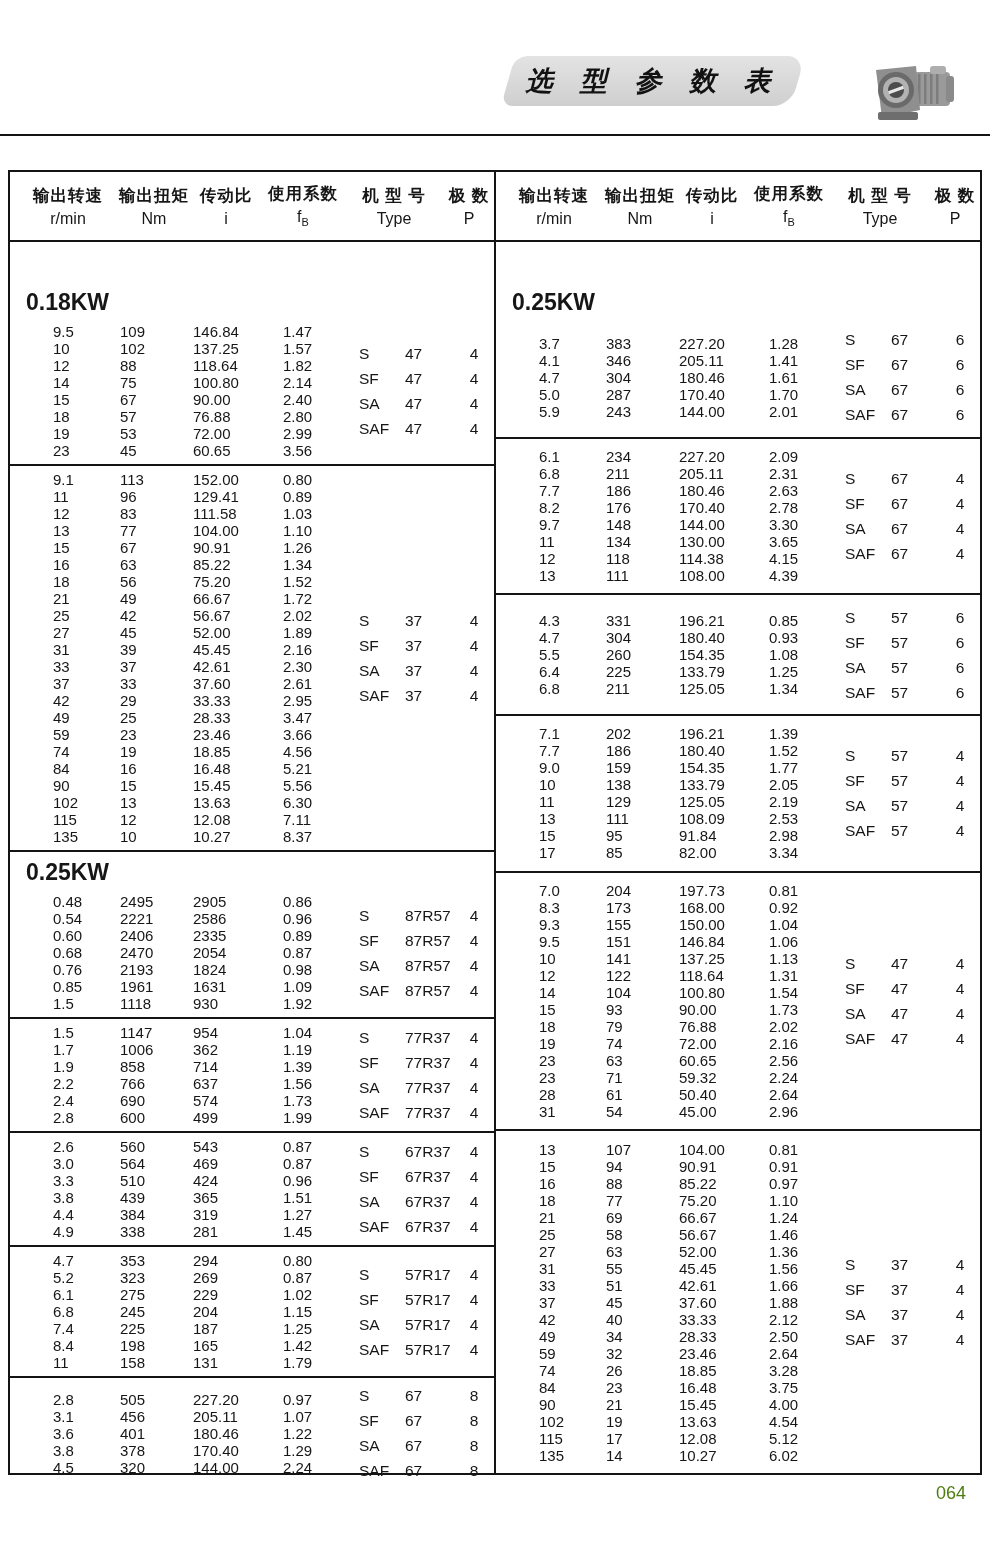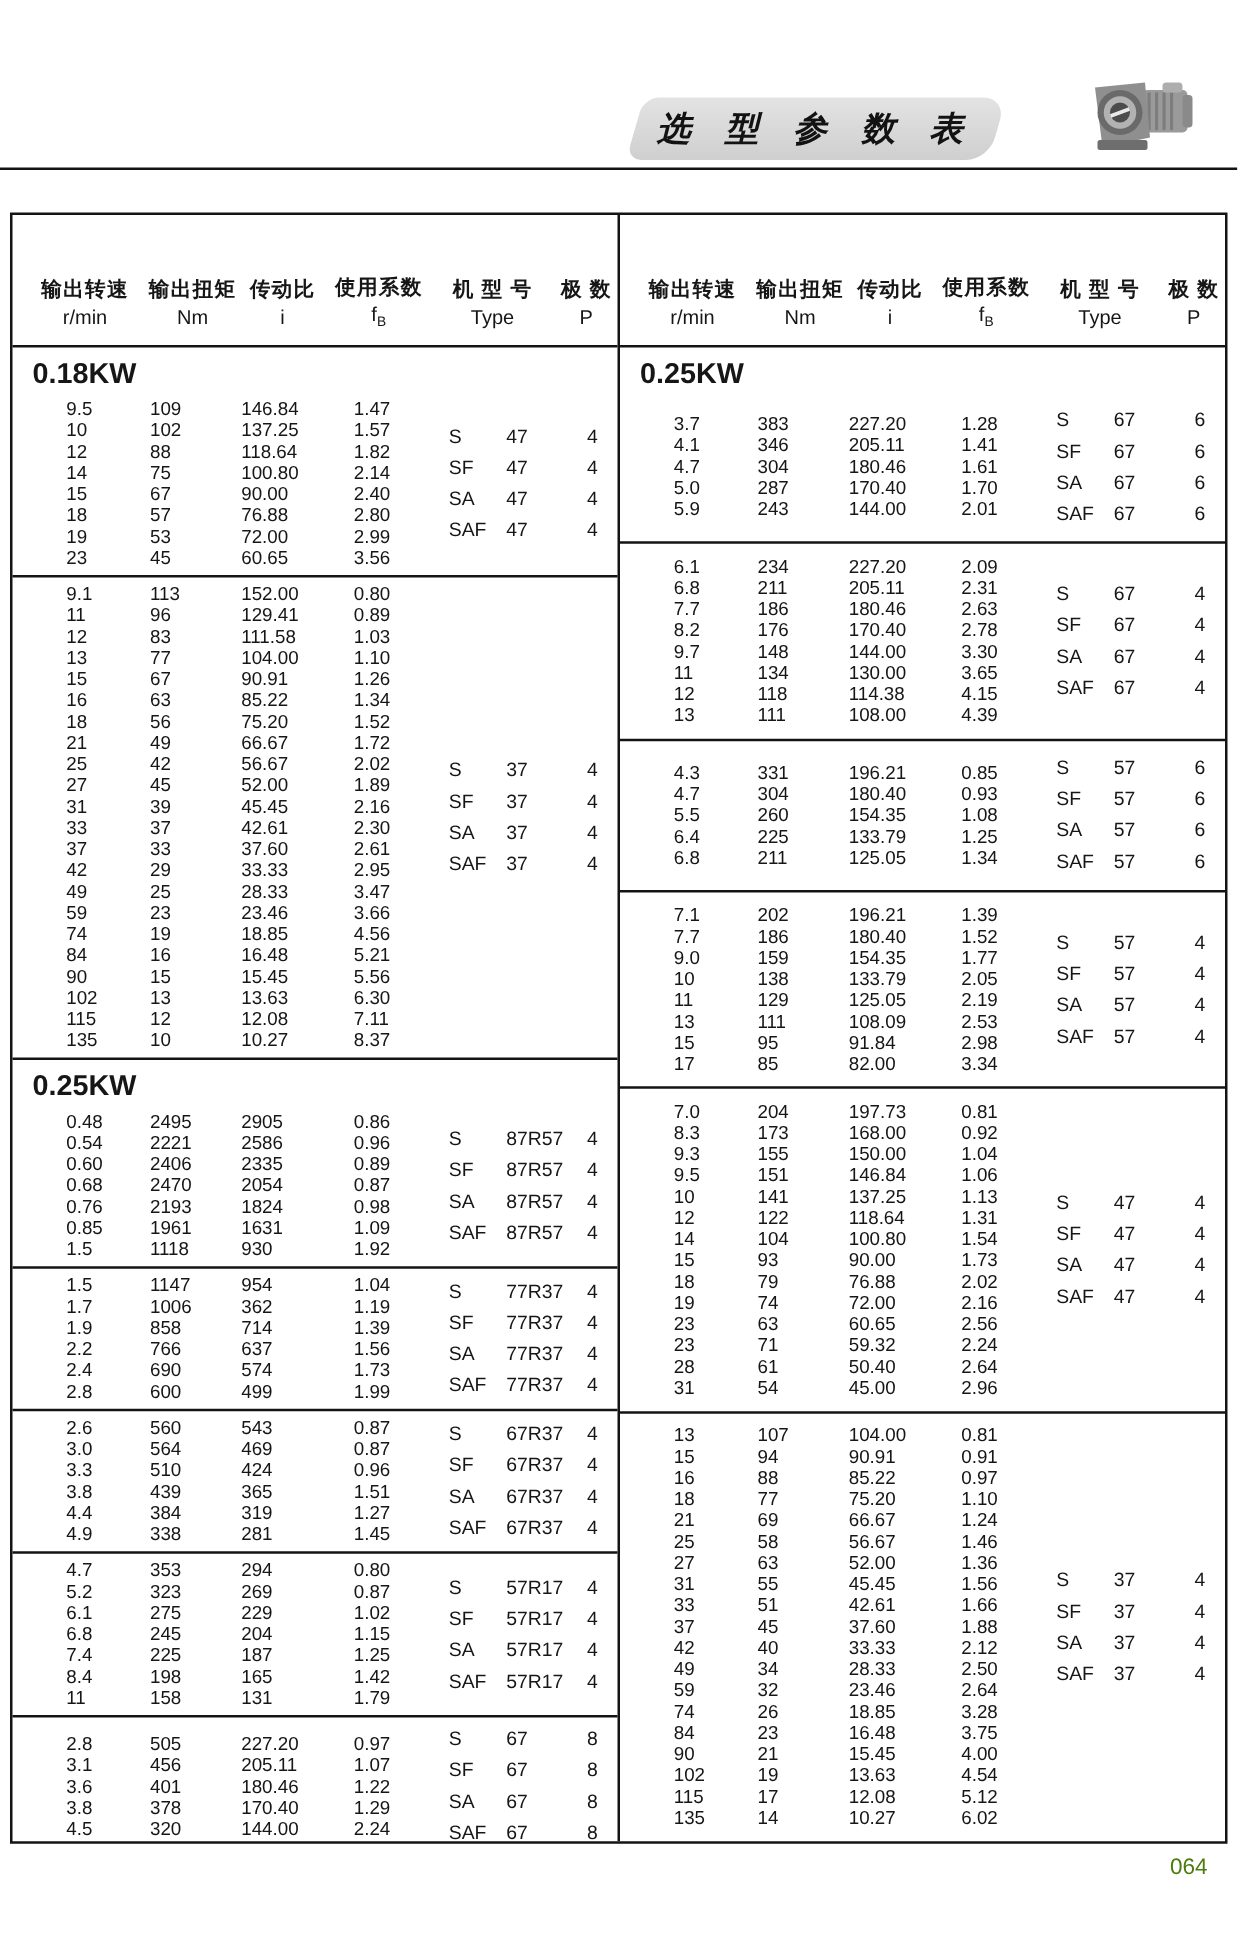--- a/index.html
+++ b/index.html
@@ -4,21 +4,21 @@
 <style>
   * { margin:0; padding:0; box-sizing:border-box; }
   html,body { background:#ffffff; }
   .page {
     position:relative; width:990px; height:1550px; margin:0 auto;
     background:#fff; overflow:hidden; color:#161616;
     font-family:"Liberation Sans","DejaVu Sans",sans-serif;
   }
   
   .banner {
-    position:absolute; left:508px; top:78px; width:290px; height:50px;
+    position:absolute; left:508px; top:56px; width:290px; height:50px;
   }
   .banner-bg {
     position:absolute; inset:0; background:linear-gradient(#e3e3e3,#cfcfcf);
     transform:skewX(-16deg); border-radius:12px 18px 18px 12px;
   }
   .banner-title {
     position:relative; z-index:1; text-align:center; line-height:50px;
     font-size:27px; font-weight:bold; font-style:italic; letter-spacing:10px; color:#121212;
   }
   .gear-img { position:absolute; left:868px; top:56px; width:92px; height:76px; }
@@ -26,27 +26,27 @@
   
   .table-box {
     position:absolute; left:8px; top:170px; width:974px; height:1305px;
     border:2px solid #141414; display:flex;
   }
   .half { flex:1 1 0; min-width:0; display:flex; flex-direction:column; }
   .half + .half { border-left:2px solid #141414; }
   .half-header {
     height:70px; flex:0 0 70px; border-bottom:2px solid #141414;
     display:grid; grid-template-columns:100px 72px 72px 82px 100px 50px;
-    padding-left:8px; align-items:center;margin-top:36px;
+    padding-left:8px; align-items:center;
   }
   .hcell { text-align:center; }
   .hcn { font-size:16.5px; font-weight:600; letter-spacing:1px; }
   .hen { font-size:16px; margin-top:3px; }
   .hen sub { font-size:11px; }
-  .col-body { flex:1 1 auto; display:flex; flex-direction:column; }
+  .col-body { flex:1 1 auto; display:flex; flex-direction:column;margin-top:40px; }
   .power-heading { font-size:23px; font-weight:bold; padding:7px 0 2px 16px; flex:0 0 auto; }
   .block { flex:1 1 auto; display:flex; align-items:center; padding:5px 0; }
   .block.divider { border-bottom:2px solid #141414; }
   .rows { width:335px; flex:0 0 335px; padding-left:43px; }
   .drow { display:grid; grid-template-columns:67px 73px 90px 62px; line-height:17px; font-size:15px; }
   .typebox { margin-left:14px; }
   .trow { display:grid; grid-template-columns:46px 56px 26px; line-height:25px; font-size:15.5px; }
   .tpole { text-align:center; }
   
   .watermark {

